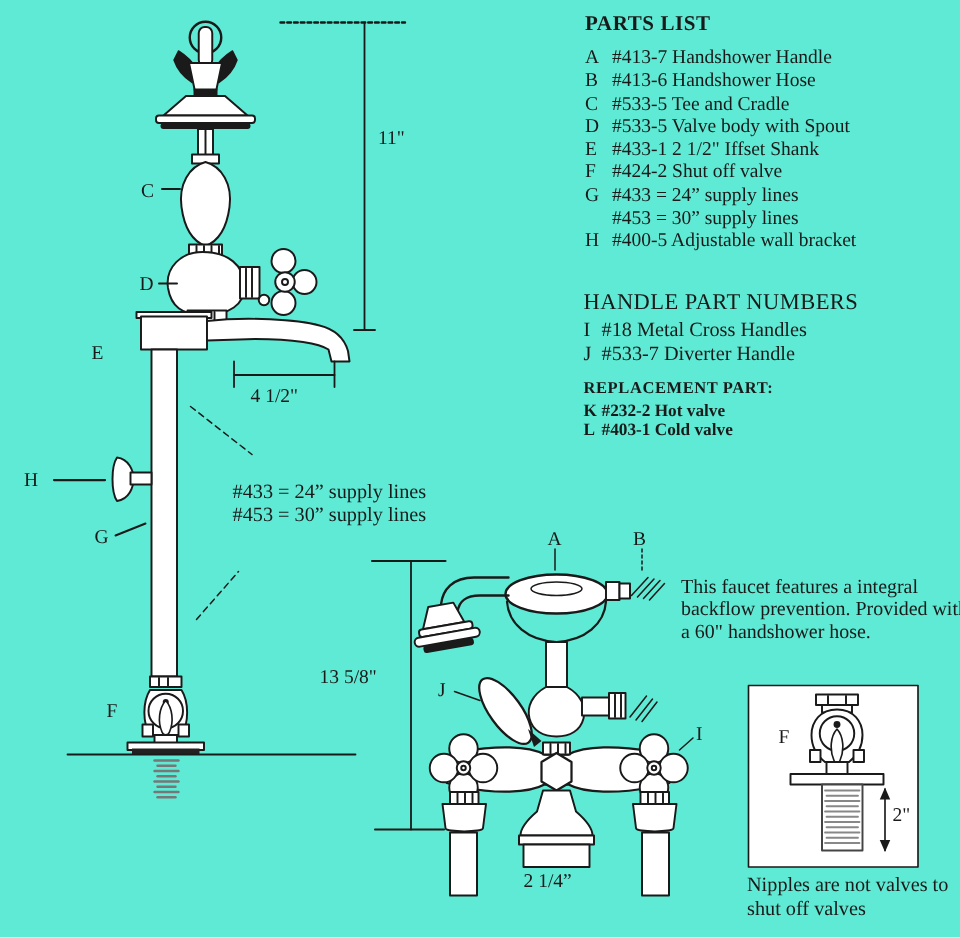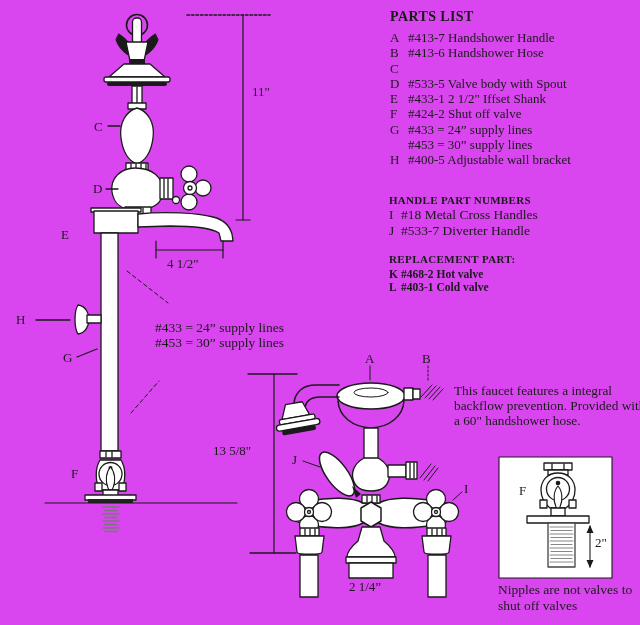--- a/index.html
+++ b/index.html
@@ -1,30 +1,30 @@
 <!DOCTYPE html>
 <html><head>
 <meta charset="utf-8">
 <style>
   html,body { margin:0; padding:0; background:#fff; }
   .page {
-    position:relative; width:640px; height:625px; background:#d946ef;
+    position:relative; width:640px; height:625px; background:#5eead4;
     font-family:"Liberation Serif", serif; color:#1a1a1a; overflow:hidden;
   }
   svg { position:absolute; left:0; top:0; }
   .lbl { position:absolute; font-size:13px; line-height:14px; white-space:nowrap; }
   .dim { position:absolute; font-size:13px; line-height:14px; white-space:nowrap; }
   
   .parts-block { position:absolute; left:390px; top:9px; }
   .parts-block .title { font-weight:bold; font-size:14px; letter-spacing:.4px; margin-bottom:5px; white-space:nowrap; }
   .parts-block .row { display:flex; font-size:13px; line-height:15.3px; white-space:nowrap; }
   .parts-block .key { width:18px; flex:none; }
   
   .handle-block { position:absolute; left:389px; top:194px; }
-  .handle-block .title { font-weight:bold; font-size:11px; letter-spacing:.3px; margin-bottom:1px; white-space:nowrap; }
+  .handle-block .title { font-weight:normal; font-size:15px; letter-spacing:.3px; margin-bottom:1px; white-space:nowrap;text-align:right; }
   .handle-block .row { display:flex; font-size:13.5px; line-height:15.5px; white-space:nowrap; }
   .handle-block .key { width:12px; flex:none; }
   
   .replace-block { position:absolute; left:389px; top:253px; }
   .replace-block .title { font-weight:bold; font-size:11px; letter-spacing:.4px; margin-bottom:3px; white-space:nowrap; }
   .replace-block .row { display:flex; font-weight:bold; font-size:11.5px; line-height:13px; white-space:nowrap; }
   .replace-block .key { width:12px; flex:none; }
   .feature-note { position:absolute; left:454px; top:383px; width:192px; font-size:13.3px; line-height:15px; }
   .supply-note { position:absolute; left:155px; top:320px; font-size:13.5px; line-height:15px; white-space:nowrap; }
   .inset-caption { position:absolute; left:498px; top:582px; width:142px; font-size:13.5px; line-height:15.5px; }
@@ -260,20 +260,21 @@
     <div class="row">
         <span class="key">A</span>
         <span>#413-7 Handshower Handle</span>
       </div>
     <div class="row">
         <span class="key">B</span>
         <span>#413-6 Handshower Hose</span>
       </div>
     <div class="row">
         <span class="key">C</span>
+        <span>#533-5 Tee and Cradle</span>
       </div>
     <div class="row">
         <span class="key">D</span>
         <span>#533-5 Valve body with Spout</span>
       </div>
     <div class="row">
         <span class="key">E</span>
         <span>#433-1 2 1/2" Iffset Shank</span>
       </div>
     <div class="row">
@@ -303,21 +304,21 @@
     <div class="row">
         <span class="key">J</span>
         <span>#533-7 Diverter Handle</span>
       </div>
   </div>
 
   <div class="replace-block">
     <div class="title">REPLACEMENT PART:</div>
     <div class="row">
         <span class="key">K</span>
-        <span>#468-2 Hot valve</span>
+        <span>#232-2 Hot valve</span>
       </div>
     <div class="row">
         <span class="key">L</span>
         <span>#403-1 Cold valve</span>
       </div>
   </div>
 
   <div class="feature-note">This faucet features a integral backflow prevention. Provided with a 60" handshower hose.</div>
 
   <div class="supply-note">

